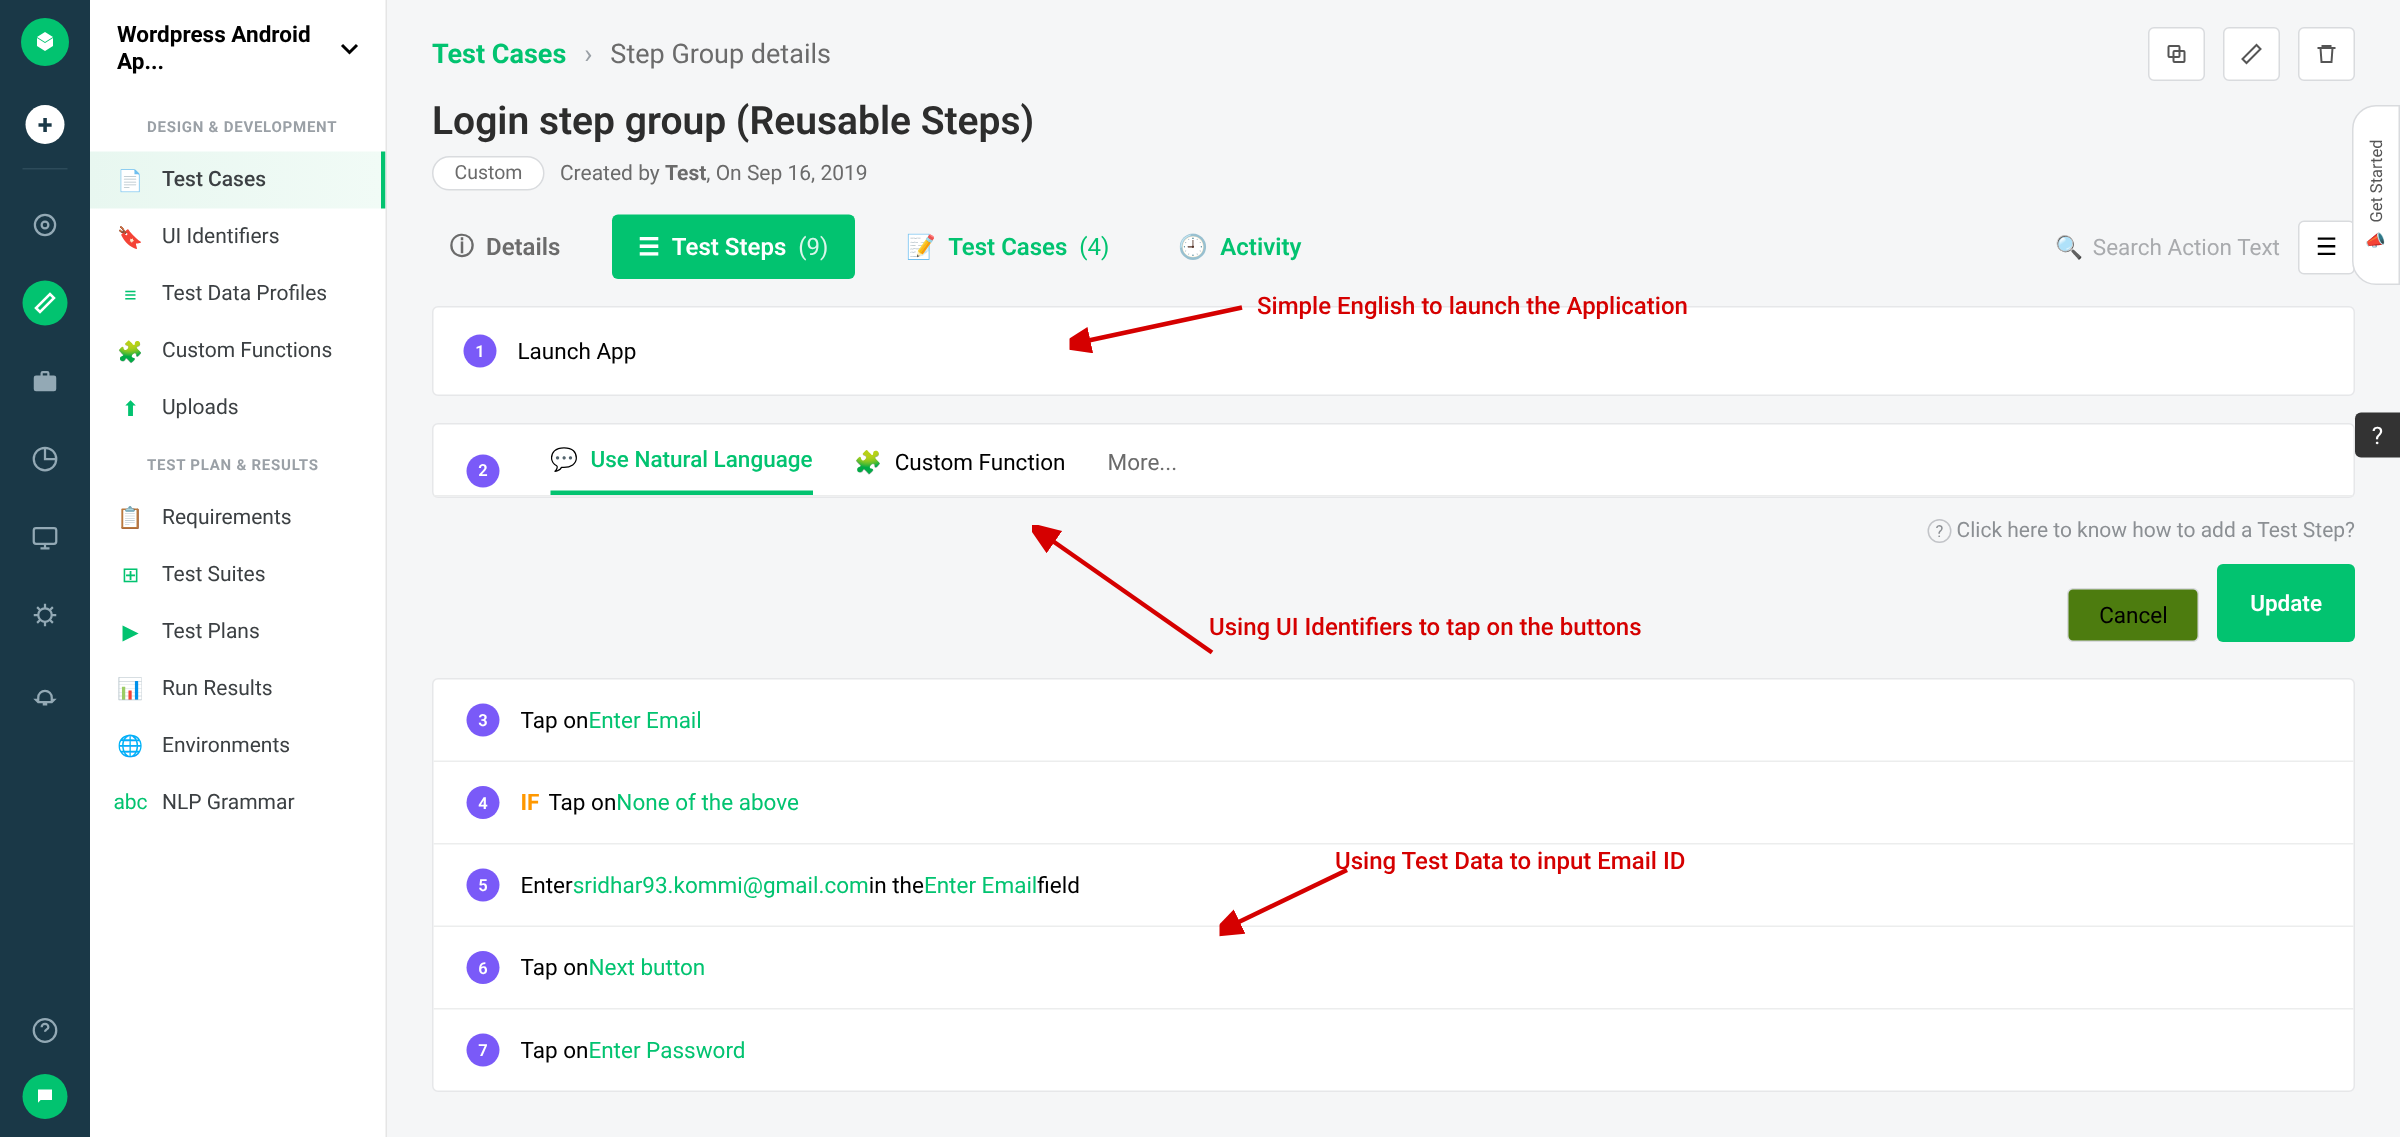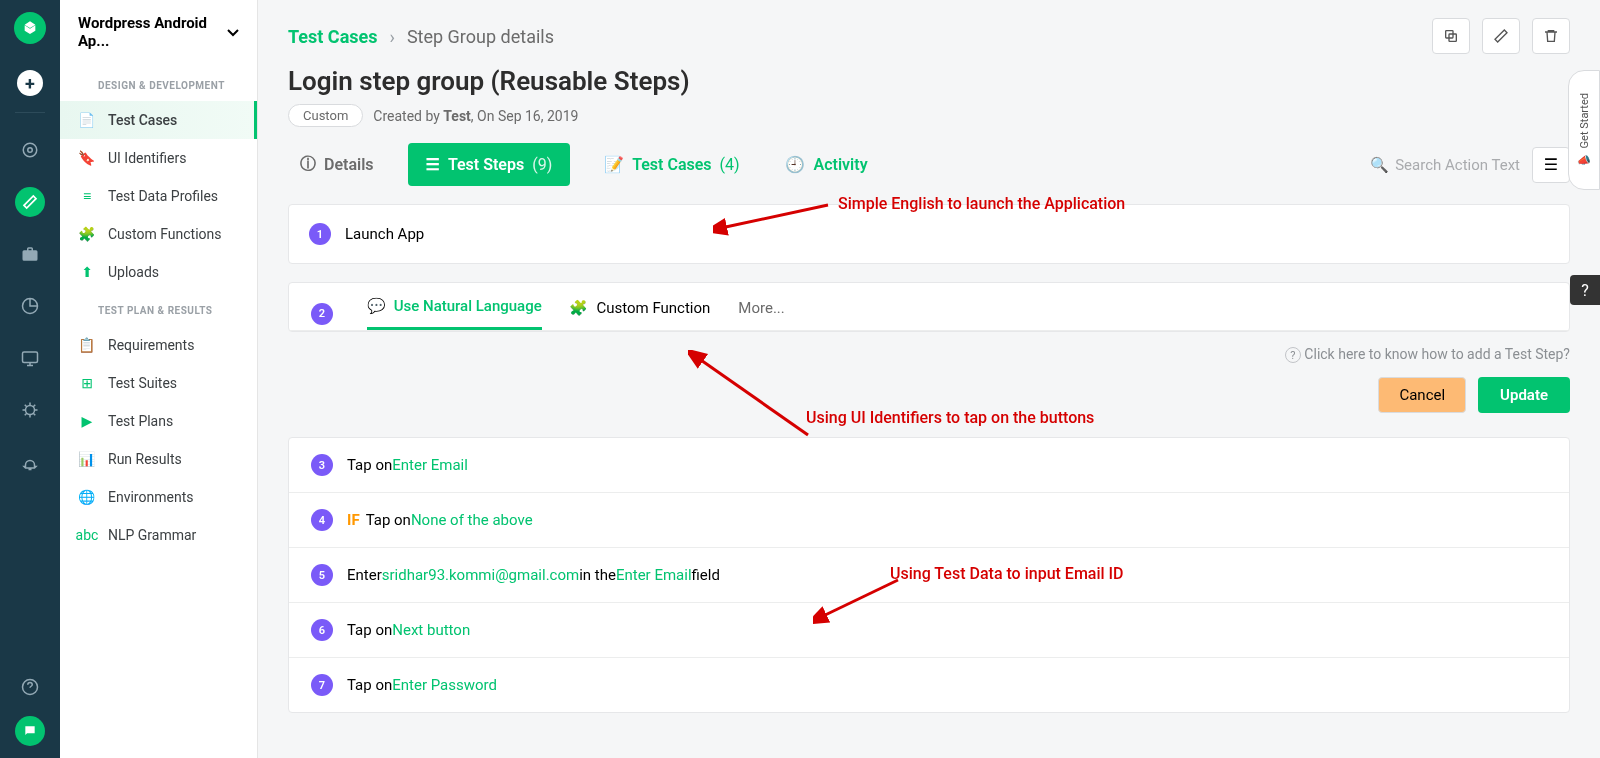--- a/index.html
+++ b/index.html
@@ -63,21 +63,21 @@
 .editor-tab .etab-icon { color:#9aa0a6; }
 .editor-tab.active .etab-icon { color:#02c370; }
 .editor-more { color:#6b6b6b; padding-bottom:12px; cursor:pointer;text-align:right; }
 .editor-body { padding:18px 22px 22px; display:flex; align-items:center; justify-content:space-between; font-size:15px; }
 .editor-text .link { color:#02c370; }
 .editor-controls { display:flex; gap:10px; align-items:center; }
 .cbtn { width:26px; height:26px; border-radius:50%; background:#f1f2f3; display:flex; align-items:center; justify-content:center; cursor:pointer; color:#555; font-size:14px; }
 
 .help-row { text-align:right; padding:4px 30px 14px; color:#8b8f93; font-size:14px; }
 .actions-row { display:flex; justify-content:flex-end; gap:12px; padding:0 30px 24px; }
-.btn-cancel { border:1px solid #d9dbde; background:#fdba74; padding:8px 20px; border-radius:4px; font-size:15px; cursor:pointer; }
+.btn-cancel { border:1px solid #d9dbde; background:#4d7c0f; padding:8px 20px; border-radius:4px; font-size:15px; cursor:pointer;margin-top:16px; }
 .btn-update { background:#02c370; color:#fff; border:none; padding:8px 22px; border-radius:4px; font-size:15px; font-weight:600; cursor:pointer; }
 
 .step-list { background:#fff; border:1px solid #e6e7e9; border-radius:4px; }
 .step-row { padding:16px 22px; display:flex; align-items:center; font-size:15px; border-bottom:1px solid #eceded; }
 .step-row:last-child { border-bottom:none; }
 .if-kw { color:#ff9800; font-weight:700; margin-right:6px; }
 
 
 .anno { position:absolute; color:#d50000; font-size:16px; font-weight:500; pointer-events:none; }
 .arrow { position:absolute; pointer-events:none; }

